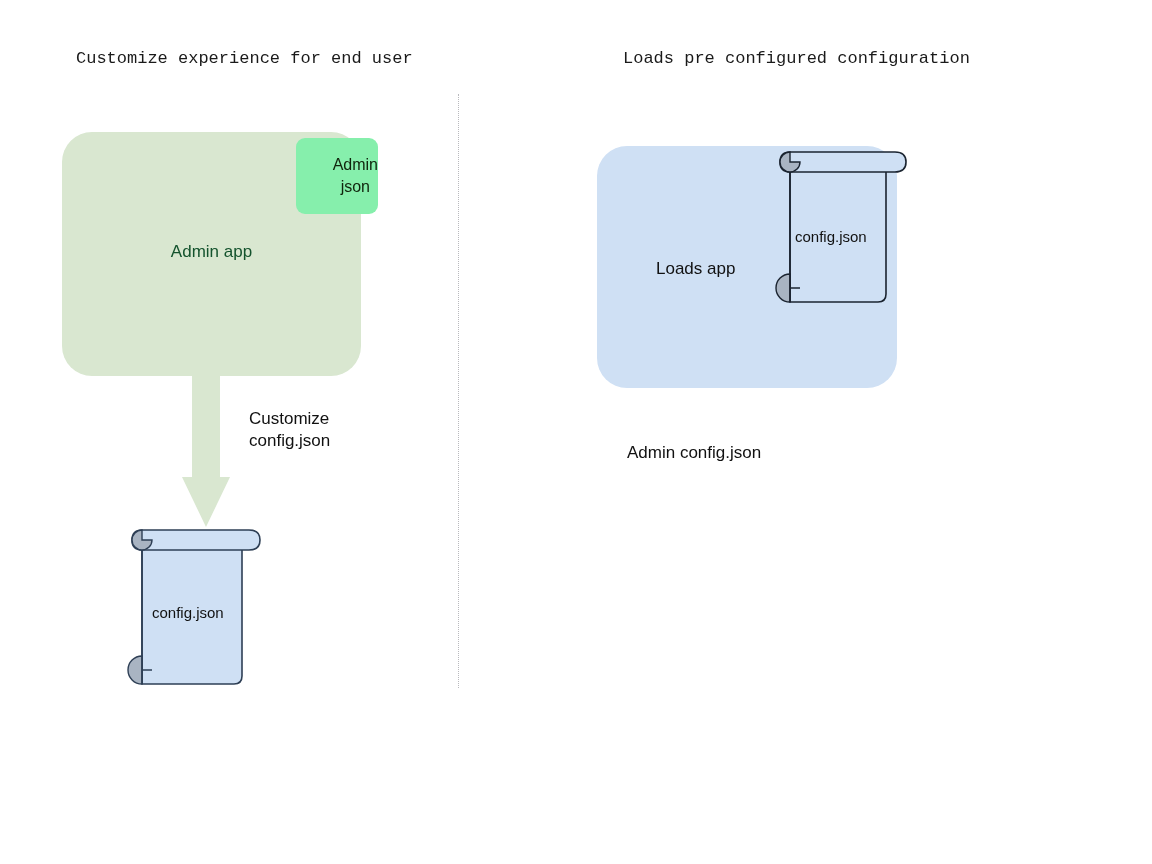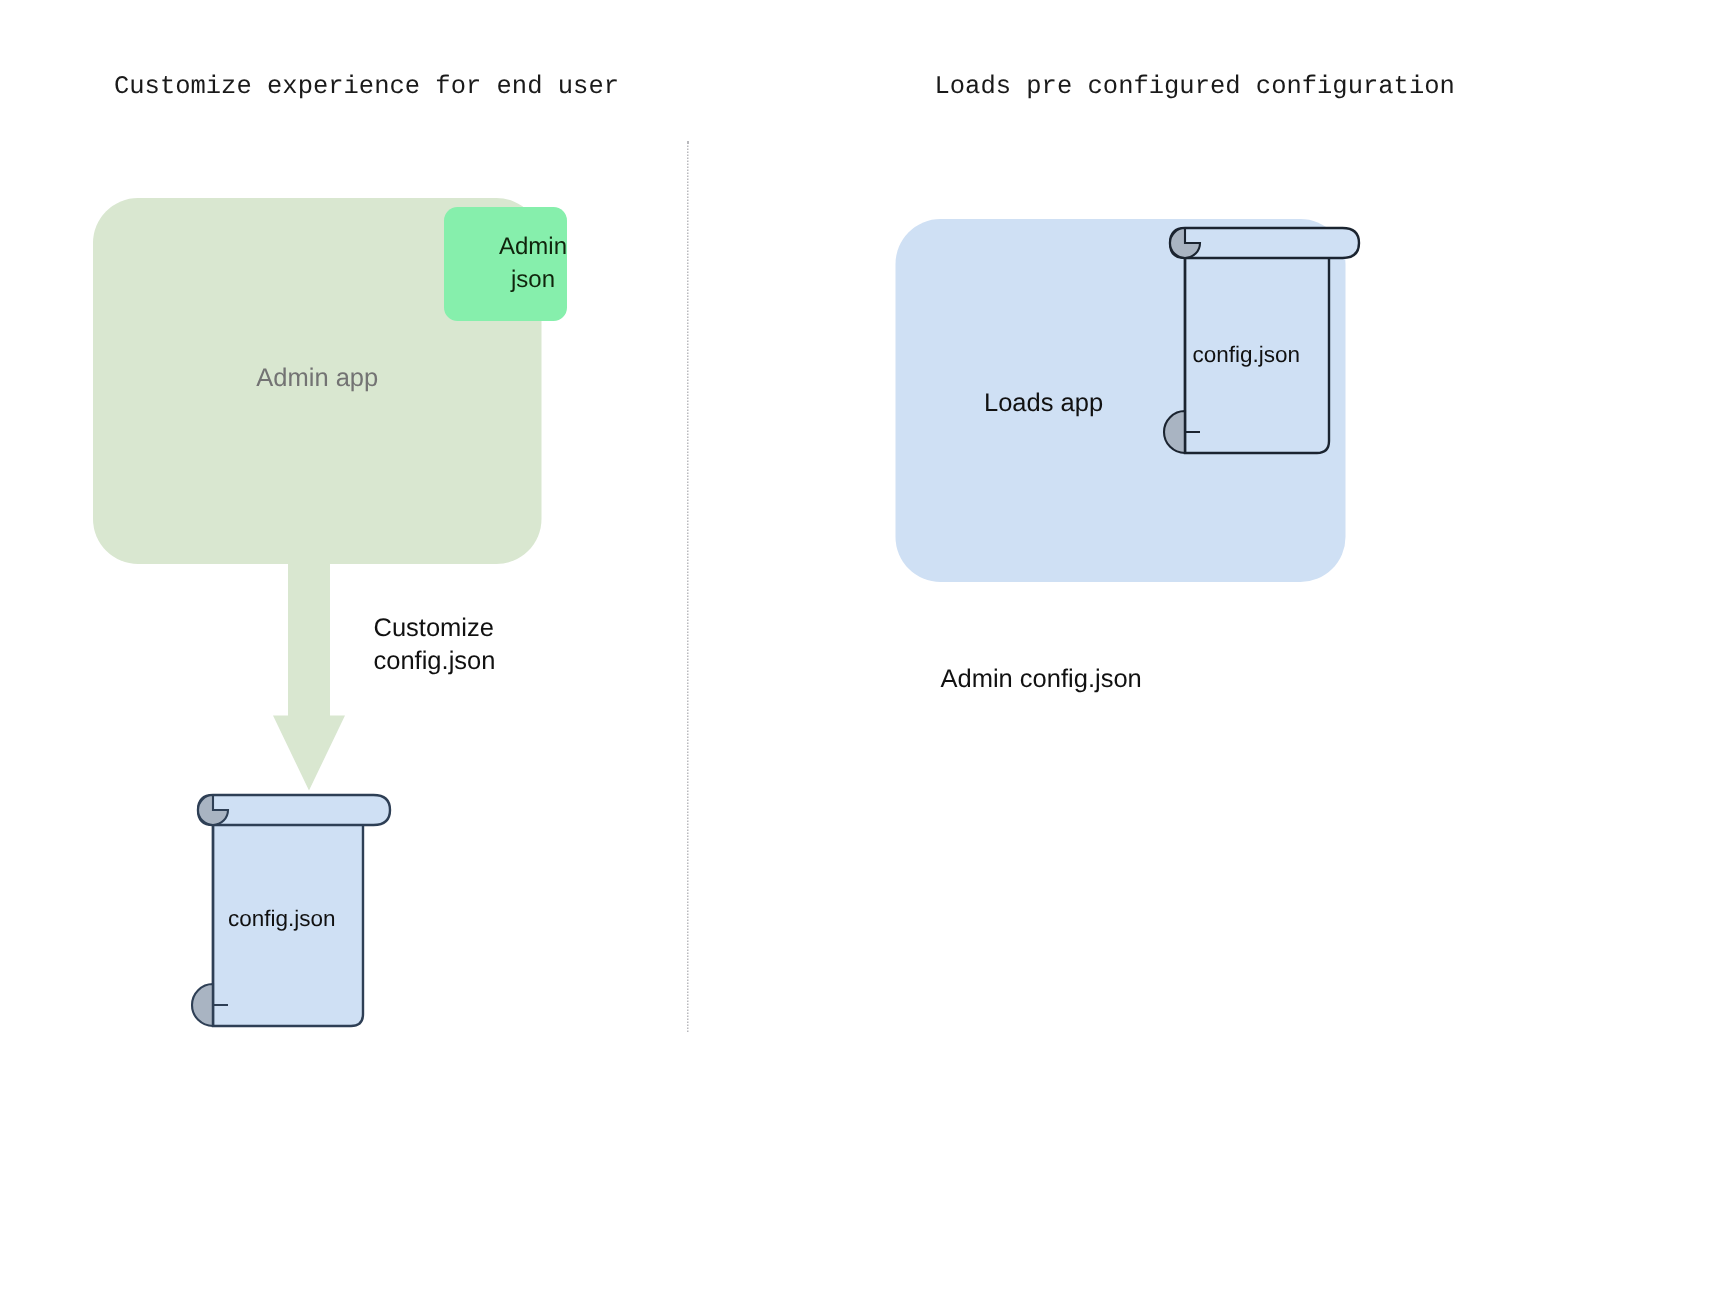--- a/index.html
+++ b/index.html
@@ -52,21 +52,21 @@
     background: #d9e7d0;
     border-radius: 30px;
   }
   #admin-app-label {
     position: absolute;
     left: 0;
     top: 110px;
     width: 299px;
     text-align: center;
     font-size: 17px;
-    color: #737373;
+    color: #14532d;
   }
   #admin-panel-box {
     position: absolute;
     left: 280px;
     top: 138px;
     width: 82px;
     height: 76px;
     background: #86efac;
     border-radius: 9px;
     display: flex;

